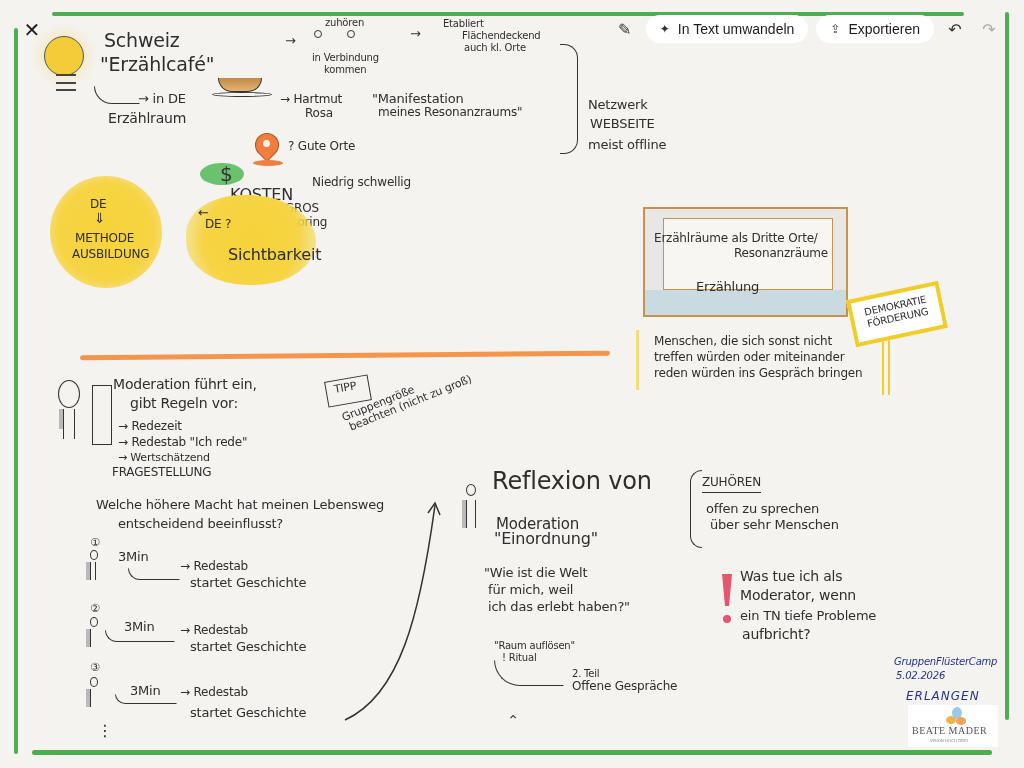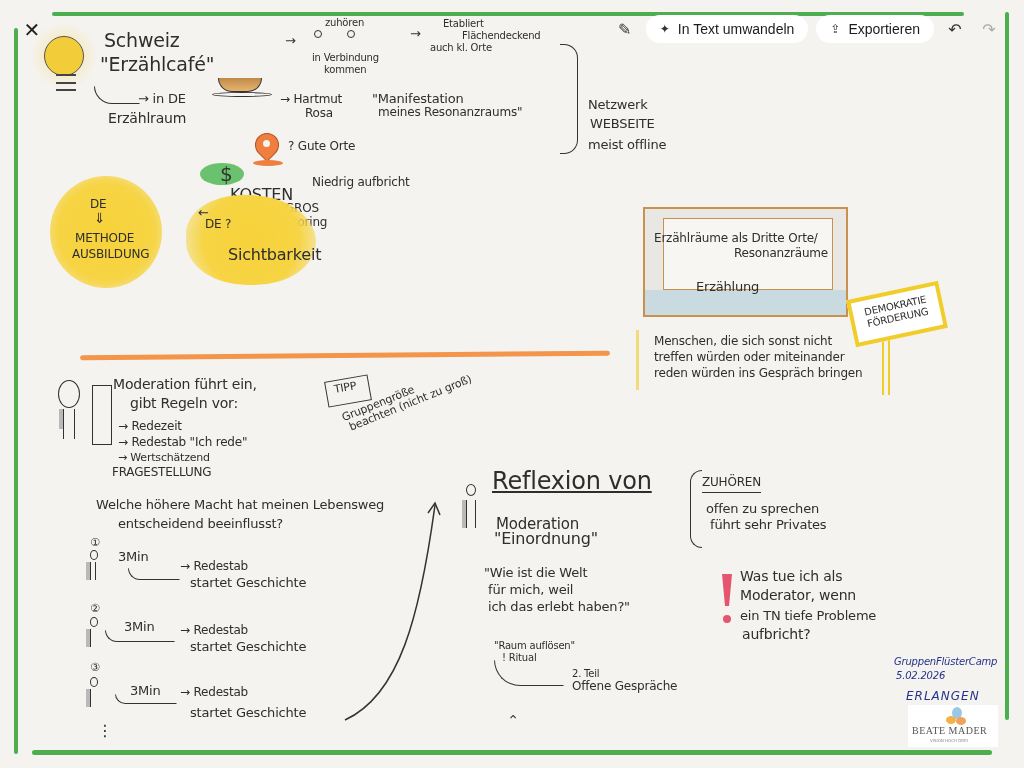--- a/index.html
+++ b/index.html
@@ -133,37 +133,37 @@
     </div>
   <div class="stick" style="left:347px;top:30px;">
       <div class="head" style="width:8px;height:8px;"></div>
     </div>
   <div class="hand sm" style="left:312px;top:52px;">in Verbindung</div>
   <div class="hand sm" style="left:324px;top:64px;">kommen</div>
 
   <div class="arrow" style="left:410px;top:26px;">→</div>
   <div class="hand sm" style="left:443px;top:18px;">Etabliert</div>
   <div class="hand sm" style="left:462px;top:30px;">Flächendeckend</div>
-  <div class="hand sm" style="left:430px;top:42px;">auch kl. Orte</div>
+  <div class="hand sm" style="left:464px;top:42px;">auch kl. Orte</div>
 
   <div class="hand md" style="left:280px;top:93px;font-size:12px;">→ Hartmut</div>
   <div class="hand md" style="left:305px;top:107px;font-size:12px;text-align:center;">Rosa</div>
   <div class="hand md" style="left:372px;top:92px;">"Manifestation</div>
   <div class="hand md" style="left:378px;top:106px;font-size:12px;">meines Resonanzraums"</div>
 
   <div class="brace-r" style="left:560px;top:44px;width:18px;height:110px;"></div>
   <div class="hand md" style="left:588px;top:98px;">Netzwerk</div>
   <div class="hand md" style="left:590px;top:117px;">WEBSEITE</div>
   <div class="hand md" style="left:588px;top:138px;">meist offline</div>
 
   <div class="pin"></div>
   <div class="pin-dot"></div>
   <div class="pin-base"></div>
   <div class="hand md" style="left:288px;top:140px;font-size:12px;">? Gute Orte</div>
-  <div class="hand md" style="left:312px;top:176px;font-size:12px;">Niedrig aufbricht</div>
+  <div class="hand md" style="left:312px;top:176px;font-size:12px;">Niedrig schwellig</div>
 
   <div class="green-blob"></div>
   <div class="dollar">$</div>
   <div class="hand md" style="left:230px;top:186px;font-size:16px;">KOSTEN</div>
   <div class="hand md" style="left:258px;top:202px;font-size:12px;">→ MIGROS</div>
   <div class="hand md" style="left:262px;top:216px;font-size:12px;">Sponsoring</div>
 
   <div class="blob yellow-blob" style="left:186px;top:195px;width:130px;height:90px;border-radius:45% 55% 50% 50%;"></div>
   <div class="hand md" style="left:198px;top:206px;">←</div>
   <div class="hand md" style="left:205px;top:218px;font-size:12px;">DE ?</div>
@@ -253,36 +253,36 @@
   <svg style="position:absolute;left:340px;top:495px;" width="110" height="230">
     <path d="M5 225 C 60 200, 80 120, 95 10" stroke="#333" stroke-width="1.5" fill="none"></path>
     <path d="M88 18 L95 8 L100 20" stroke="#333" stroke-width="1.5" fill="none"></path>
   </svg>
 
   <div class="stick" style="left:466px;top:484px;">
       <div class="head" style="width:10px;height:12px;"></div>
       <div class="body" style="width:10px;top:16px;height:28px;"></div>
       <div class="shade" style="top:16px;height:28px;"></div>
     </div>
-  <div class="hand xl" style="left:492px;top:468px;font-size:24px;text-decoration:underline;">Reflexion von</div>
+  <div class="hand xl" style="left:492px;top:468px;font-size:24px;">Reflexion von</div>
   <div class="hand lg" style="left:496px;top:503px;margin-top:13px;">Moderation</div>
   <div class="hand lg" style="left:494px;top:530px;font-size:16px;">"Einordnung"</div>
   <div class="hand md" style="left:484px;top:566px;">"Wie ist die Welt</div>
   <div class="hand md" style="left:488px;top:583px;">für mich, weil</div>
   <div class="hand md" style="left:488px;top:600px;">ich das erlebt haben?"</div>
   <div class="hand sm" style="left:494px;top:640px;">"Raum auflösen"</div>
   <div class="hand sm" style="left:502px;top:652px;">! Ritual</div>
   <div class="curve" style="left:494px;top:660px;width:70px;height:26px;"></div>
   <div class="hand sm" style="left:572px;top:668px;">2. Teil</div>
   <div class="hand md" style="left:572px;top:680px;font-size:12px;">Offene Gespräche</div>
 
   <div class="brace" style="left:690px;top:470px;width:12px;height:78px;"></div>
   <div class="hand md" style="left:702px;top:476px;font-size:12px;border-bottom:1.5px solid #333;padding-bottom:2px;">ZUHÖREN</div>
   <div class="hand md" style="left:706px;top:502px;">offen zu sprechen</div>
-  <div class="hand md" style="left:710px;top:518px;">führt sehr Privates</div>
+  <div class="hand md" style="left:710px;top:518px;">über sehr Menschen</div>
 
   <div class="excl"></div>
   <div class="excl-dot"></div>
   <div class="hand lg" style="left:740px;top:568px;font-size:14px;">Was tue ich als</div>
   <div class="hand lg" style="left:740px;top:587px;font-size:14px;">Moderator, wenn</div>
   <div class="hand md" style="left:740px;top:609px;">ein TN tiefe Probleme</div>
   <div class="hand lg" style="left:742px;top:626px;font-size:14px;">aufbricht?</div>
 
   <div class="hand sm blue" style="left:894px;top:656px;font-size:10px;">GruppenFlüsterCamp</div>
   <div class="hand sm blue" style="left:896px;top:670px;font-size:10px;">5.02.2026</div>

